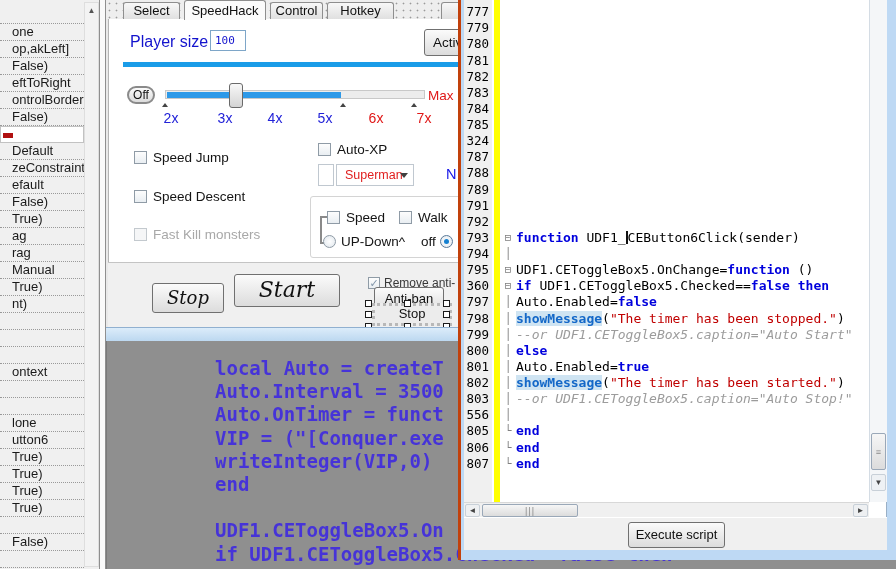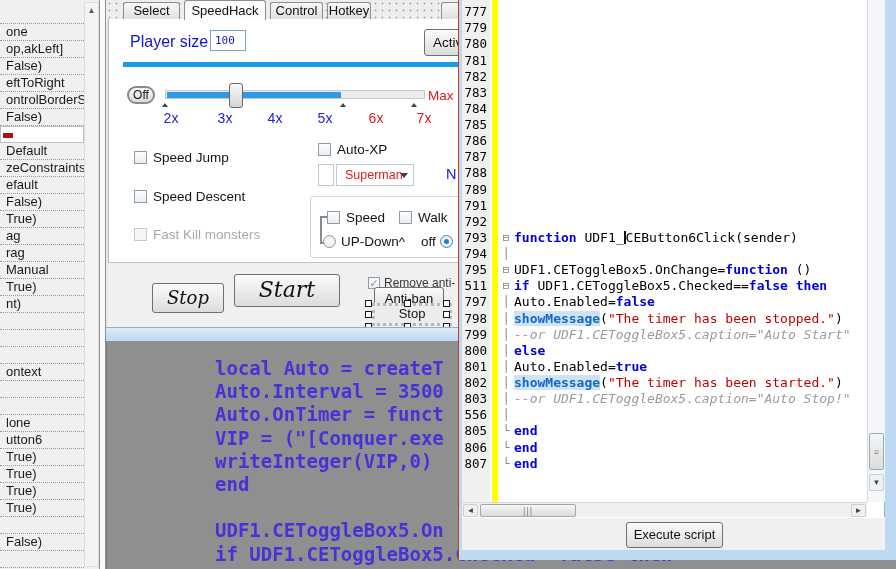--- a/index.html
+++ b/index.html
@@ -5,21 +5,21 @@
   *{box-sizing:border-box;margin:0;padding:0}
   html,body{width:896px;height:569px;overflow:hidden}
   body{font-family:"Liberation Sans",sans-serif;background:#fff}
   #screen{position:relative;width:896px;height:569px;overflow:hidden;background:#e9e9e9}
   .abs{position:absolute}
 
   
   #prop-grid{left:0;top:0;width:106px;height:569px;background:#f0f0f0;z-index:1}
   #prop-rows{position:absolute;left:0;top:23px;width:84px;border-top:1px dotted #999}
   .prow{height:17px;border-bottom:1px dotted #999;font-size:13px;line-height:15px;color:#1a1a1a;
-        padding-left:6px;white-space:nowrap;overflow:hidden;position:relative}
+        padding-left:12px;white-space:nowrap;overflow:hidden;position:relative}
   .prow.edit{background:#fff;border:1px solid #c2c2c2}
   .redmark{position:absolute;left:2px;top:6px;width:10px;height:5px;background:#b01010}
   #prop-scroll{position:absolute;left:84px;top:2px;width:15px;height:565px;background:#f3f3f3;border:1px solid #dedede}
   #prop-scroll .up{height:15px;text-align:center;font-size:8px;color:#555;line-height:15px}
   #prop-border{position:absolute;left:99px;top:0;width:7px;height:569px;background:#fafafa;
                border-left:1px solid #8f8f8f;border-right:1px solid #8f8f8f}
 
   
   #gray-window{left:106px;top:341px;width:790px;height:228px;background:#8f8f8f;z-index:2;border-left:1px solid #7a7a7a}
   #bg-code{position:absolute;left:108px;top:16px;font-family:"DejaVu Sans Mono",monospace;
@@ -59,21 +59,21 @@
   #groupbox{position:absolute;left:204px;top:196px;width:170px;height:62px;background:#fff;
             border:1px solid #d4d4d4;border-radius:3px}
   #bracket{position:absolute;left:214px;top:216px;width:8px;height:28px;border-left:2px solid #8a8a8a;
            border-top:2px solid #8a8a8a;border-bottom:2px solid #8a8a8a}
   .script-font{font-family:"DejaVu Serif",serif;font-style:italic}
   #stop-ctl{position:absolute;left:266px;top:303px;width:80px;height:23px;border:3px dotted #b8b8b8;
             background:#ececec;font-size:13px;text-align:center;line-height:16px;color:#111}
   .handle{position:absolute;width:7px;height:7px;background:#fff;border:1px solid #1a1a1a}
 
   
-  #editor{left:458px;top:0;width:438px;height:560px;background:#bed9f4;z-index:10;border-left:1px solid #c2410c}
+  #editor{left:458px;top:0;width:438px;height:560px;background:#bed9f4;z-index:10;border-left:3px solid #c2410c}
   #ed-inner{position:absolute;left:3px;top:0;width:423px;height:550px;background:#fff;border-right:1px solid #9ab0c6}
   #ed-gutter{position:absolute;left:0;top:0;width:28px;height:502px;background:#f0f0f0}
   #ed-yellow{position:absolute;left:30px;top:0;width:6px;height:502px;background:#ffff00}
   #ed-lines{position:absolute;left:0;top:-12px;width:404px;height:514px;overflow:hidden}
   .eline{height:16.13px;position:relative;font-family:"DejaVu Sans Mono",monospace;font-size:13px;line-height:16px}
   .eline .num{position:absolute;left:0;width:25px;text-align:right;color:#000;font-size:12.5px}
   .eline .fold{position:absolute;left:37px;width:14px;text-align:center;color:#808080;font-size:11px}
   .eline .code{position:absolute;left:52px;white-space:pre;color:#000}
   .sk{color:#0000dd;font-weight:bold}
   .ss{color:#c00000}
@@ -144,21 +144,21 @@
 
   <div id="gray-window" class="abs">
     <div id="bg-code"><div class="bgline">local Auto = createT</div><div class="bgline">Auto.Interval = 3500</div><div class="bgline">Auto.OnTimer = funct</div><div class="bgline">VIP = ("[Conquer.exe</div><div class="bgline">writeInteger(VIP,0)</div><div class="bgline">end</div><div class="bgline"></div><div class="bgline">UDF1.CEToggleBox5.On</div><div class="bgline">if UDF1.CEToggleBox5.Checked==false then</div></div>
   </div>
 
   <div id="dialog" class="abs">
     <div id="tab-row">
       <div class="tab" style="left:17px;width:57px">Select</div>
       <div class="tab active" style="left:78px;width:82px">SpeedHack</div>
       <div class="tab" style="left:164px;width:53px">Control</div>
-      <div class="tab" style="left:221px;width:44px">Hotkey</div>
+      <div class="tab" style="left:221px;width:67px">Hotkey</div>
       <div class="tab" style="left:335px;width:24px"></div>
     </div>
     <div id="dlg-page"></div>
     <div id="dlg-panel"></div>
 
     <div class="abs" style="left:24px;top:33px;font-size:16px;color:#1313cd">Player size :</div>
     <input class="abs" style="left: 104px; top: 30px; width: 36px; height: 21px; border: 1px solid rgb(126, 166, 200); font-size: 11px; color: rgb(19, 19, 205); padding: 2px 4px; font-family: &quot;DejaVu Sans Mono&quot;, monospace;" value="100">
     <div class="btn" style="left:318px;top:29px;width:46px;height:27px;font-size:13.5px;line-height:25px;text-align:left;padding-left:8px;overflow:hidden">Activ</div>
 
     <div id="blue-bar"></div>
@@ -258,21 +258,21 @@
           <div class="eline">
             <span class="num">783</span>
           </div>
           <div class="eline">
             <span class="num">784</span>
           </div>
           <div class="eline">
             <span class="num">785</span>
           </div>
           <div class="eline">
-            <span class="num">786</span>
+            <span class="num">324</span>
           </div>
           <div class="eline">
             <span class="num">787</span>
           </div>
           <div class="eline">
             <span class="num">788</span>
           </div>
           <div class="eline">
             <span class="num">789</span>
           </div>
@@ -290,21 +290,21 @@
           <div class="eline">
             <span class="num">794</span>
             <span class="fold">│</span>
           </div>
           <div class="eline">
             <span class="num">795</span>
             <span class="fold">⊟</span>
             <span class="code"><span class="sp">UDF1.CEToggleBox5.OnChange=</span><span class="sk">function</span><span class="sp"> ()</span></span>
           </div>
           <div class="eline">
-            <span class="num">511</span>
+            <span class="num">360</span>
             <span class="fold">⊟</span>
             <span class="code"><span class="sk">if</span><span class="sp"> UDF1.CEToggleBox5.Checked==</span><span class="sk">false</span><span class="sp"> </span><span class="sk">then</span></span>
           </div>
           <div class="eline">
             <span class="num">797</span>
             <span class="fold">│</span>
             <span class="code"><span class="sp">Auto.Enabled=</span><span class="sk">false</span></span>
           </div>
           <div class="eline">
             <span class="num">798</span>

